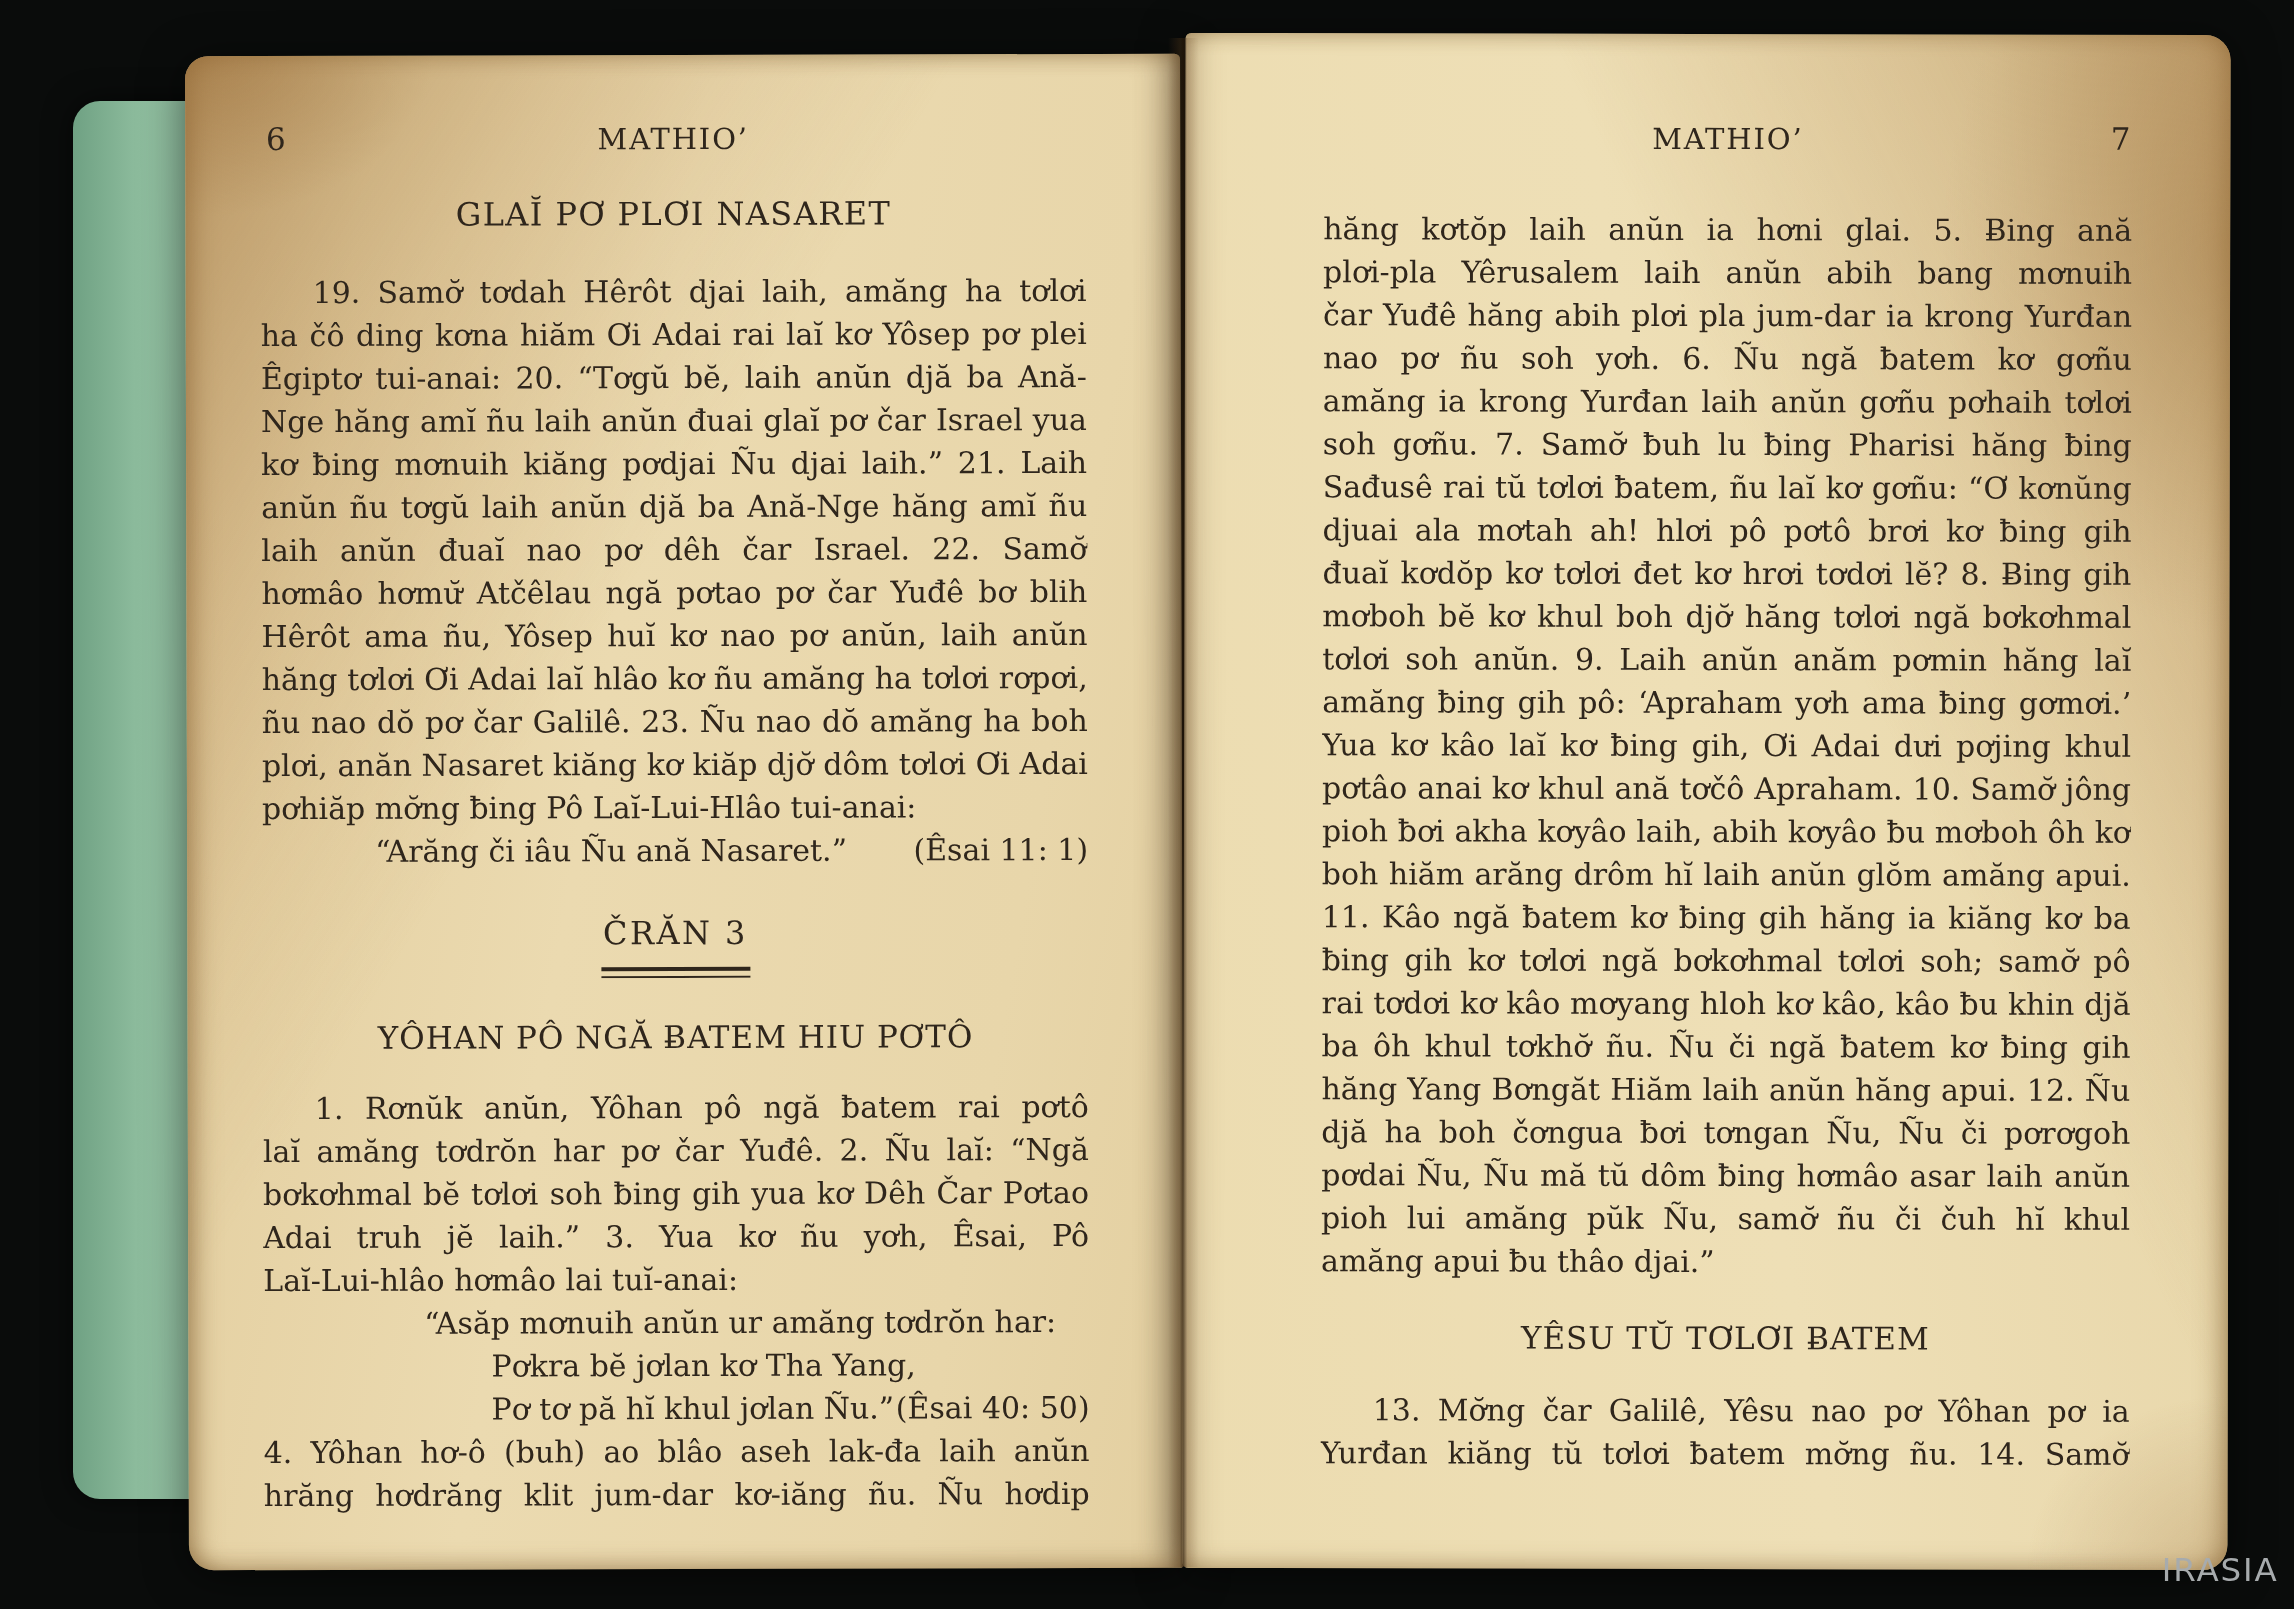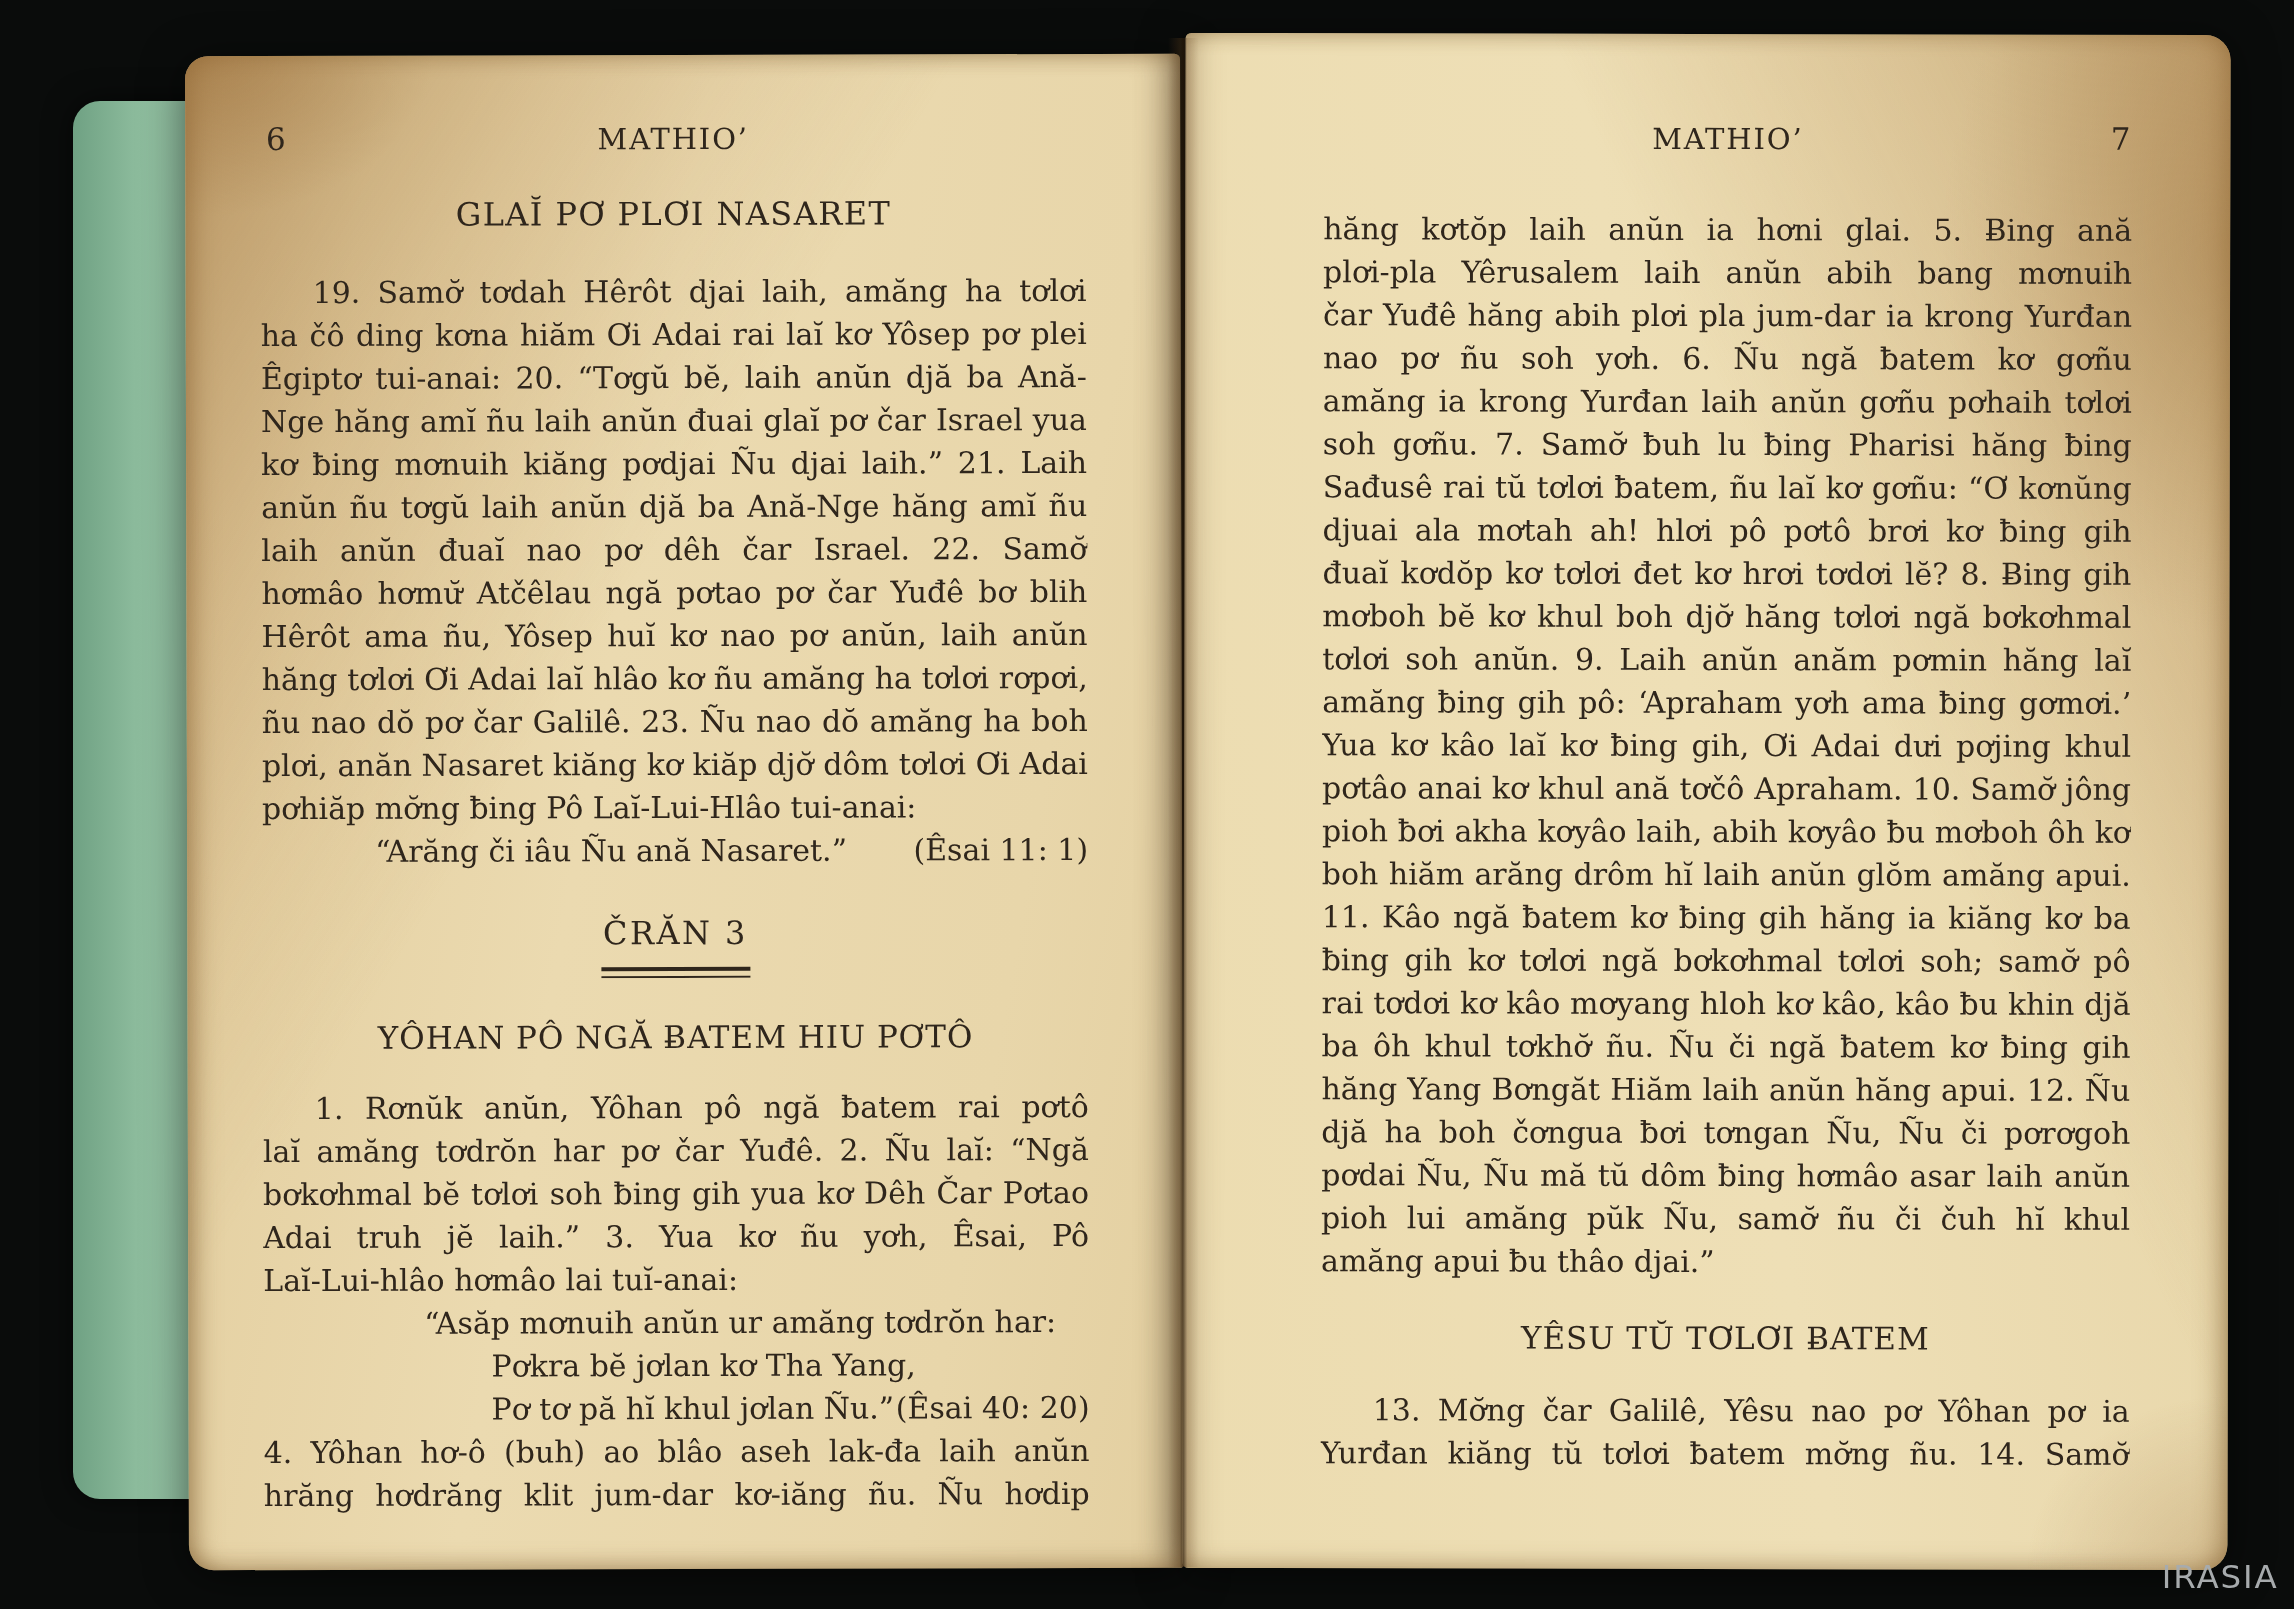--- a/index.html
+++ b/index.html
@@ -87,21 +87,21 @@
   .ln.h1{height:auto;text-align:center;font-size:32px;letter-spacing:1.4px;margin:27px 0 34px;}
   .ln.h2{height:auto;text-align:center;font-size:31px;letter-spacing:1px;margin:38px 0 27px;}
   .page-right .ln.h2{margin:34px 0 29px;}
   .ln.ch{height:auto;text-align:center;margin:40px 0 38px;}
   .ch-t{font-size:32px;letter-spacing:2.4px;}
   .rule{margin:0 auto;background:#2f261c;width:149px;}
   .rule.thick{height:4.8px;margin-top:11.5px;}
   .rule.thin{height:1.9px;margin-top:4.8px;}
 
   .watermark{
-    position:absolute;right:15.3px;bottom:14px;
+    position:absolute;right:15.3px;bottom:21px;
     font-family:"DejaVu Sans","Liberation Sans",sans-serif;
     font-size:32.5px;letter-spacing:1.9px;color:#a7abad;
   }
 </style>
 </head>
 <body>
 
 <div class="stage">
 
   <div class="cover-edge"></div>
@@ -139,21 +139,21 @@
           <div class="ln h2">YÔHAN PÔ NGĂ ɃATEM HIU PƠTÔ</div>
           <div class="ln ji">1. Rơnŭk anŭn, Yôhan pô ngă ƀatem rai pơtô</div>
           <div class="ln j">laĭ amăng tơdrŏn har pơ čar Yuđê. 2. Ñu laĭ: “Ngă</div>
           <div class="ln j">bơkơhmal bĕ tơlơi soh ƀing gih yua kơ Dêh Čar Pơtao</div>
           <div class="ln j">Adai truh jĕ laih.” 3. Yua kơ ñu yơh, Êsai, Pô</div>
           <div class="ln jl">Laĭ-Lui-hlâo hơmâo lai tuĭ-anai:</div>
           <div class="ln p1">“Asăp mơnuih anŭn ur amăng tơdrŏn har:</div>
           <div class="ln p2">Pơkra bĕ jơlan kơ Tha Yang,</div>
           <div class="ln p2r">
             <span class="qt">Pơ tơ pă hĭ khul jơlan Ñu.”</span>
-            <span class="ref">(Êsai 40: 20)</span>
+            <span class="ref">(Êsai 40: 50)</span>
           </div>
           <div class="ln j">4. Yôhan hơ-ô (buh) ao blâo aseh lak-đa laih anŭn</div>
           <div class="ln j">hrăng hơdrăng klit jum-dar kơ-iăng ñu. Ñu hơdip</div>
         </div>
     </div>
   </div>
 
   <div class="page page-right">
     <div class="page-inner">
       <div class="page-header">

